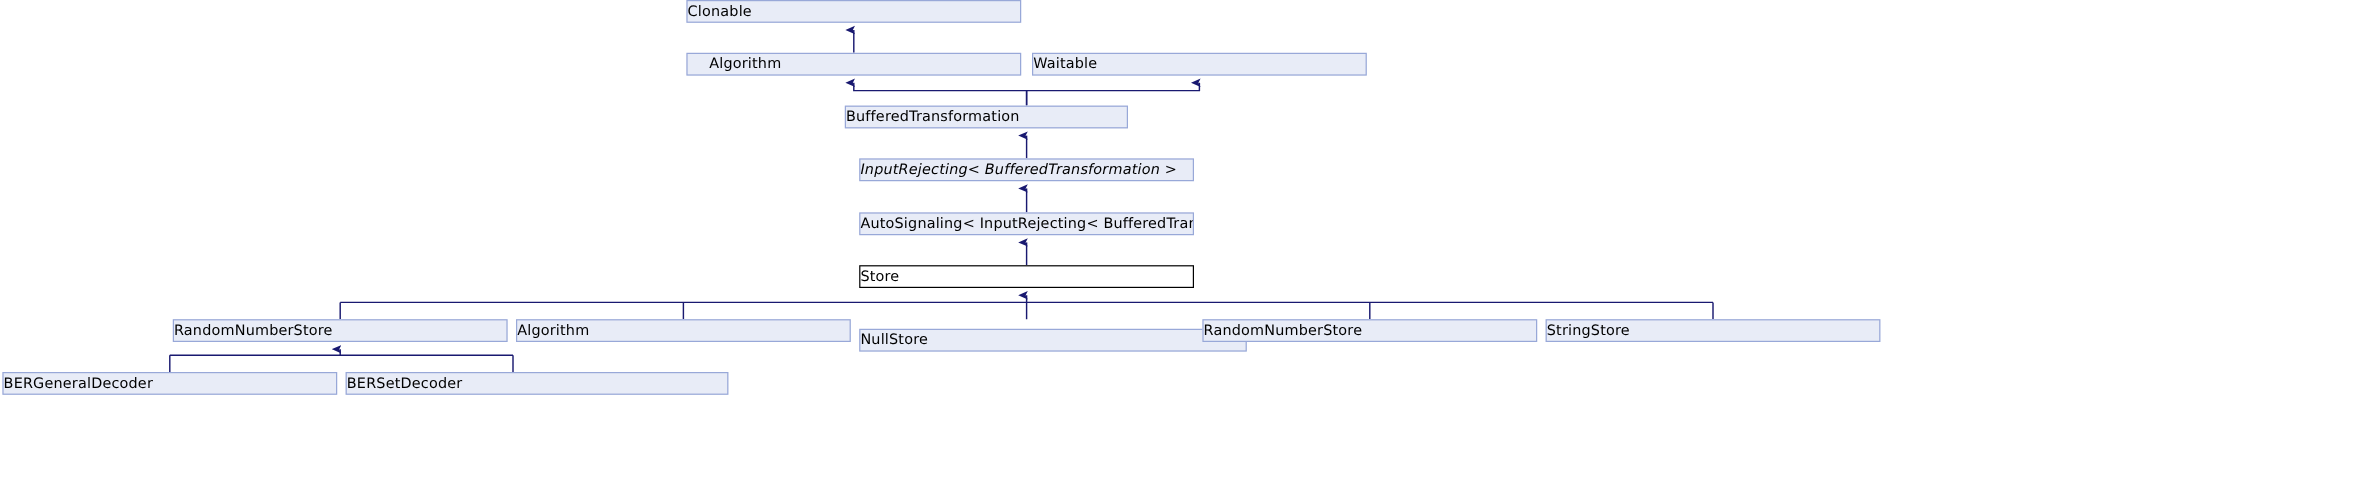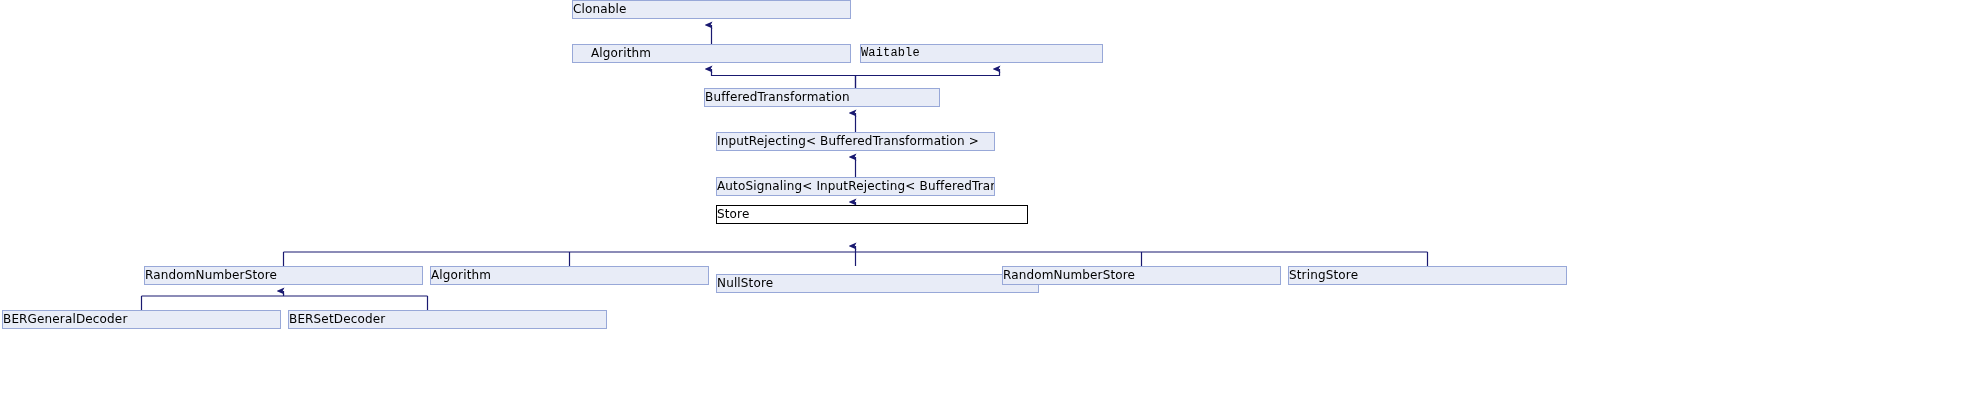--- a/index.html
+++ b/index.html
@@ -71,25 +71,25 @@
         <path d="M855.5,252 L855.5,246" marker-end="url(#arrowUp)"></path>
         <path d="M141.5,310 L141.5,296"></path>
         <path d="M427.5,310 L427.5,296"></path>
         <path d="M141.5,296 L427.5,296"></path>
         <path d="M283.5,296 L283.5,291" marker-end="url(#arrowUp)"></path>
       </g>
   </svg>
   <div id="nodes">
       <div class="node" style="left: 572px; top: 0px; width: 279px;">Clonable</div>
       <div class="node" style="left: 572px; top: 44px; width: 279px; padding-left: 18px;">Algorithm</div>
-      <div class="node" style="left: 860px; top: 44px; width: 243px; font-family: Liberation Mono, monospace;">Waitable</div>
+      <div class="node" style="left: 860px; top: 44px; width: 279px;">Waitable</div>
       <div class="node" style="left: 704px; top: 88px; width: 236px;">BufferedTransformation</div>
-      <div class="node" style="left: 716px; top: 132px; width: 279px;">InputRejecting&lt; BufferedTransformation &gt;</div>
+      <div class="node" style="left: 716px; top: 132px; width: 279px; font-style: italic;">InputRejecting&lt; BufferedTransformation &gt;</div>
       <div class="node" style="left: 716px; top: 177px; width: 279px;">AutoSignaling&lt; InputRejecting&lt; BufferedTransformation &gt; &gt;</div>
-      <div class="node current" style="left: 716px; top: 205px; width: 312px;">Store</div>
+      <div class="node current" style="left: 716px; top: 221px; width: 279px;">Store</div>
       <div class="node" style="left: 144px; top: 266px; width: 279px;">RandomNumberStore</div>
       <div class="node" style="left: 430px; top: 266px; width: 279px;">Algorithm</div>
       <div class="node" style="left: 716px; top: 274px; width: 323px;">NullStore</div>
       <div class="node" style="left: 1002px; top: 266px; width: 279px;">RandomNumberStore</div>
       <div class="node" style="left: 1288px; top: 266px; width: 279px;">StringStore</div>
       <div class="node" style="left: 2px; top: 310px; width: 279px;">BERGeneralDecoder</div>
       <div class="node" style="left: 288px; top: 310px; width: 319px;">BERSetDecoder</div>
     </div>
 </div>
 

